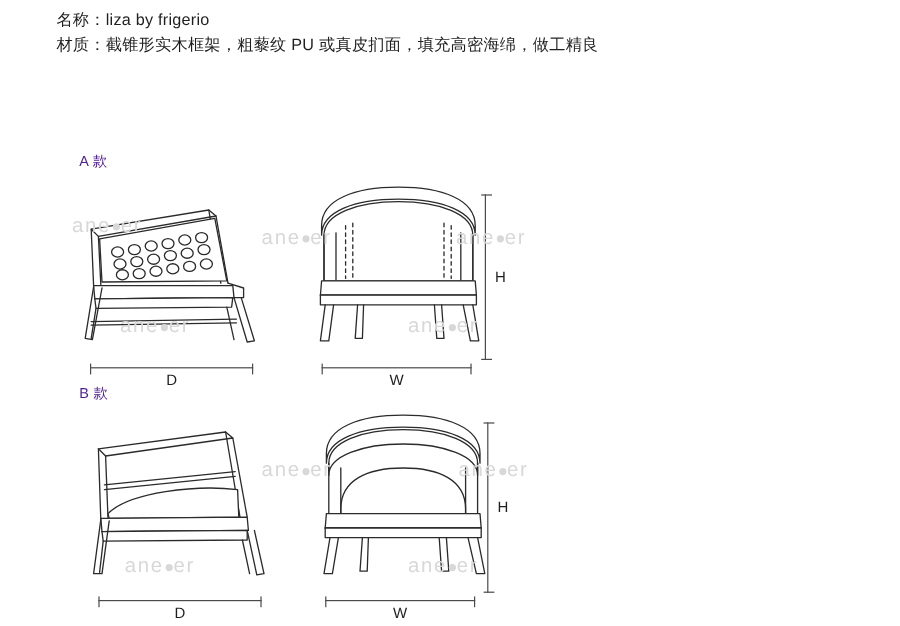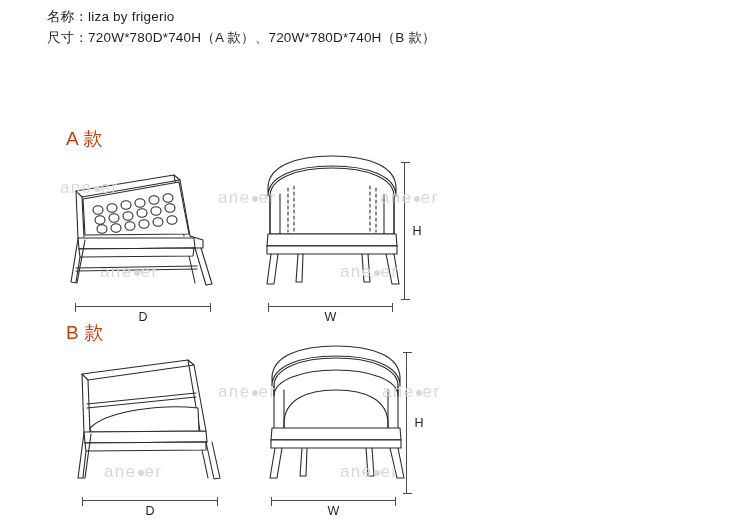--- a/index.html
+++ b/index.html
@@ -31,22 +31,22 @@
     font-size: 13.5px;
     line-height: 21px;
     color: #1f1f1f;
     white-space: nowrap;
     letter-spacing: 0.2px;
   }
   .section {
     position: absolute;
   }
   .section-label {
-    font-size: 19px;
-    color: #c2410c;
+    font-size: 12px;
+    color: #4c1d95;
     letter-spacing: 0.3px;
   }
   .variant-a { left: 0; top: 126px; width: 750px; height: 190px; }
   .variant-b { left: 0; top: 320px; width: 750px; height: 190px; }
   .label-a { position: absolute; left: 66px; top: 0px; }
   .label-b { position: absolute; left: 66px; top: 0px; }
 
   .drawing-area {
     position: absolute;
     left: 0;
@@ -122,21 +122,21 @@
     vertical-align: 1px;
   }
 </style>
 </head>
 <body>
 
 <div class="page">
 
   <div class="spec-list">
     <div class="spec-line">名称：liza by frigerio</div>
-    <div class="spec-line">尺寸：720W*780D*740H（A 款）、720W*780D*740H（B 款）</div>
+    <div class="spec-line">材质：截锥形实木框架，粗藜纹 PU 或真皮扪面，填充高密海绵，做工精良</div>
   </div>
 
   <div class="section variant-a">
     <div class="section-label label-a">A 款</div>
 
     <div class="drawing-area">
 
       <div class="fig fig-side">
         <svg width="170" height="150" viewBox="0 0 170 150" xmlns="http://www.w3.org/2000/svg">
           <g fill="none" stroke="#2b2b2b" stroke-width="1.1" stroke-linejoin="round" stroke-linecap="round">

